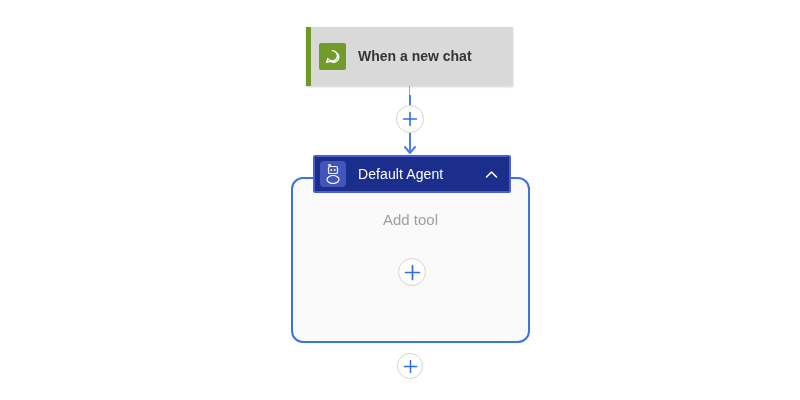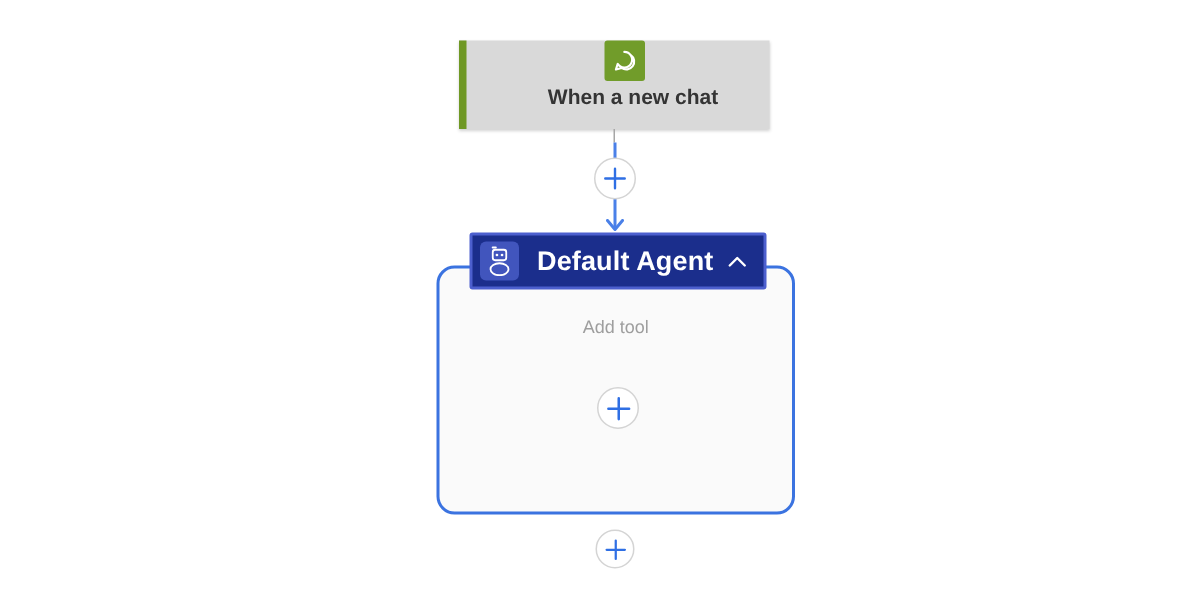--- a/index.html
+++ b/index.html
@@ -18,21 +18,20 @@
     left: 306px; top: 27px;
     width: 207px; height: 59px;
     box-sizing: border-box;
     background: #d9d9d9;
     border-left: 5px solid #6f9824;
     box-shadow: 0 1px 2px rgba(0,0,0,0.18);
     display: flex;
     align-items: center;
     padding-left: 8px;
     cursor: pointer;
-    flex-direction: column;
   }
   .trigger-icon {
     width: 27px; height: 27px;
     border-radius: 2px;
     background: #719c2a;
     flex: 0 0 auto;
     display: flex; align-items: center; justify-content: center;
   }
   .trigger-title {
     margin-left: 12px;
@@ -104,37 +103,37 @@
   .agent-chip {
     width: 26px; height: 26px;
     border-radius: 4px;
     background: #4155bd;
     flex: 0 0 auto;
     display: flex; align-items: center; justify-content: center;
   }
   .agent-label {
     margin-left: 12px;
     color: #ffffff;
-    font-size: 18px;
-    font-weight: 700;
+    font-size: 14px;
+    font-weight: 400;
     letter-spacing: 0.1px;
   }
   .collapse-btn {
     margin-left: auto;
     width: 16px; height: 16px;
     display: flex; align-items: center; justify-content: center;
     cursor: pointer;
   }
   .add-tool-hint {
     position: absolute;
     left: 0; top: 32px;
     width: 100%;
     text-align: center;
     color: #9e9e9e;
-    font-size: 12px;
+    font-size: 15px;
   }
 </style>
 </head>
 <body>
 
 <div id="canvas">
 
   <div class="trigger-card">
     <div class="trigger-icon">
       <svg width="17" height="17" viewBox="0 0 17 17">

